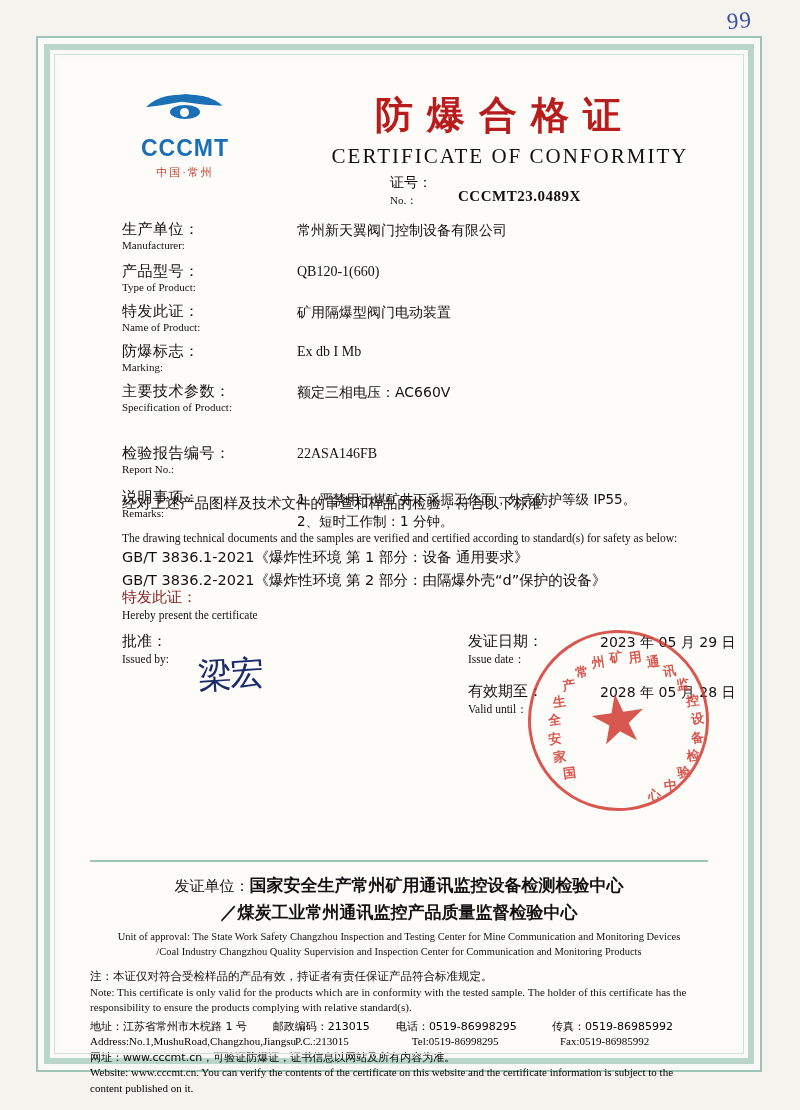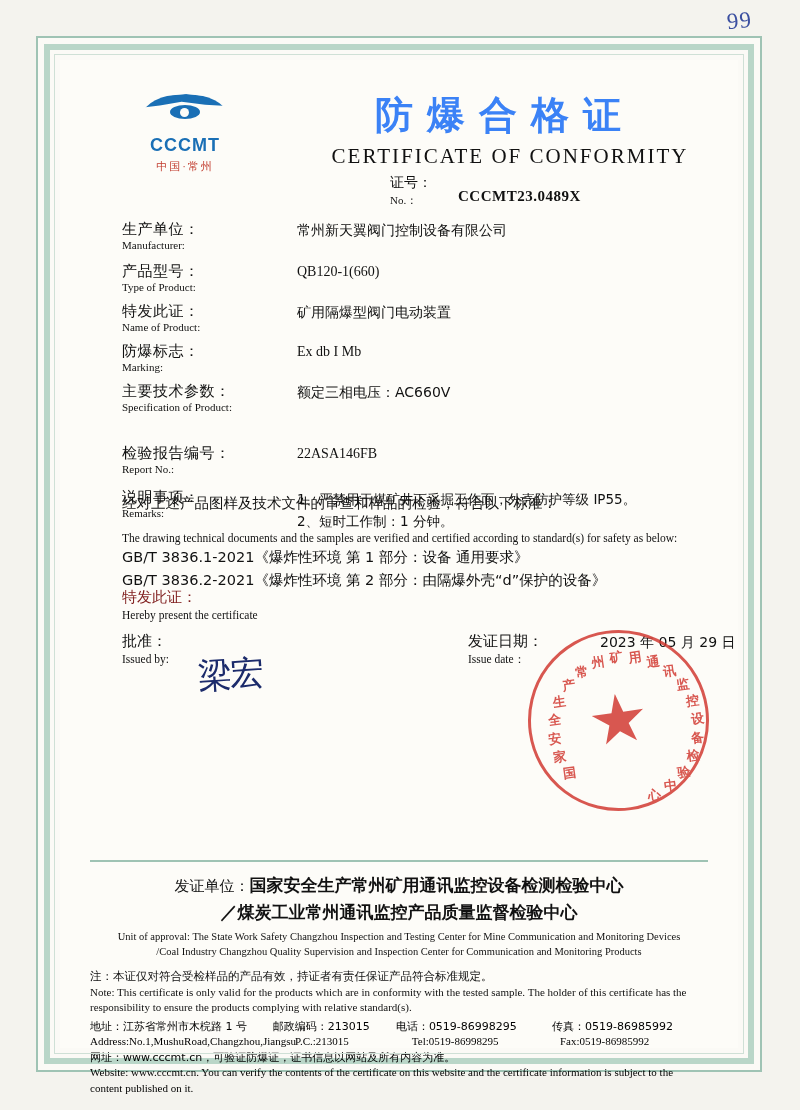--- a/index.html
+++ b/index.html
@@ -59,31 +59,31 @@
     position:absolute;left:27px;top:15px;width:30px;height:14px;
     border-radius:50%;
     background:#1a6fb5;
   }
   .logo .mark .pupil{
     position:absolute;left:37px;top:18px;width:9px;height:9px;border-radius:50%;
     background:#fdfcf8;
   }
   .logo .cccmt{
     font-family:"Liberation Sans", sans-serif;
-    font-weight:bold;font-size:18px;color:#1a6fb5;letter-spacing:1px;margin-top:1px;
+    font-weight:bold;font-size:23px;color:#1a6fb5;letter-spacing:1px;margin-top:1px;
   }
   .logo .cn{
     font-size:11px;color:#c0392b;margin-top:3px;letter-spacing:2px;
   }
 
   .title-cn{
     position:absolute;left:235px;top:30px;width:420px;
     font-family:"DejaVu Sans", sans-serif;
     font-weight:bold;
-    font-size:38px;letter-spacing:14px;color:#3b82f6;
+    font-size:38px;letter-spacing:14px;color:#b91c1c;
     text-align:center;
   }
   .title-en{
     position:absolute;left:235px;top:84px;width:430px;
     font-family:"Liberation Serif", serif;
     font-size:21px;letter-spacing:2px;color:#111;text-align:center;
   }
   .certno-label{
     position:absolute;left:330px;top:114px;font-size:14px;color:#111;
   }
@@ -280,20 +280,25 @@
       </div>
       <div class="issue-cn">批准：</div>
       <div class="issue-en">Issued by:</div>
       <div class="sig">梁宏</div>
 
       <div class="dates">
         <div style="position:relative;height:40px">
           <div class="d-cn">发证日期：</div>
           <div class="d-en">Issue date：</div>
           <div class="d-val" style="top:2px">2023 年 05 月 29 日</div>
+        </div>
+        <div style="position:relative;height:40px;margin-top:10px">
+          <div class="d-cn">有效期至：</div>
+          <div class="d-en">Valid until：</div>
+          <div class="d-val" style="top:2px">2028 年 05 月 28 日</div>
         </div>
       </div>
 
       <div class="seal">
         <div class="star"></div>
         <div class="ring-text">
           <span style="transform:rotate(-120deg) translate(0,-72px) rotate(120deg)">国</span>
           <span style="transform:rotate(-105deg) translate(0,-72px) rotate(105deg)">家</span>
           <span style="transform:rotate(-90deg) translate(0,-72px) rotate(90deg)">安</span>
           <span style="transform:rotate(-75deg) translate(0,-72px) rotate(75deg)">全</span>

